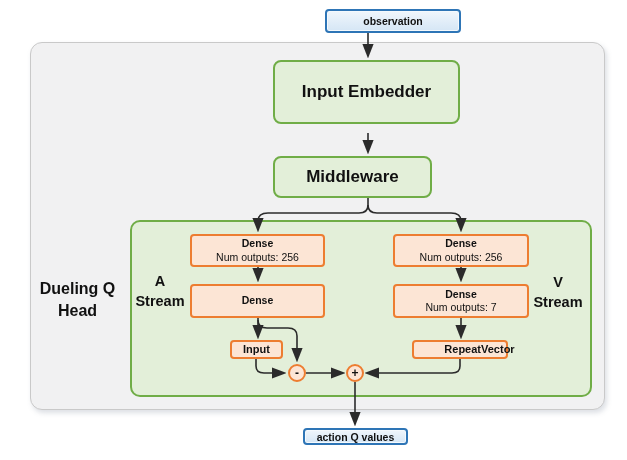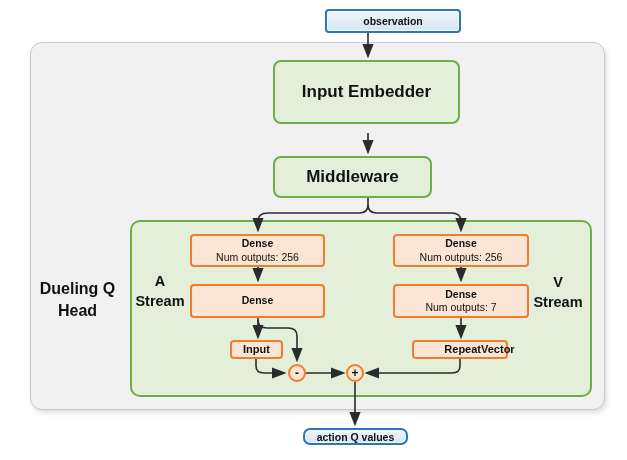--- a/index.html
+++ b/index.html
@@ -60,21 +60,21 @@
   #input-embedder     { left:273px; top:60px;  width:187px; height:64px; }
   #middleware         { left:273px; top:156px; width:159px; height:42px; }
   #dense-a1           { left:190px; top:234px; width:135px; height:33px; }
   #dense-a2           { left:190px; top:284px; width:135px; height:34px; }
   #dense-v1           { left:393px; top:234px; width:136px; height:33px; }
   #dense-v2           { left:393px; top:284px; width:136px; height:34px; }
   #mean               { left:230px; top:340px; width:53px;  height:19px; font-size:11px; }
   #repeat-vector      { left:412px; top:340px; width:96px;  height:19px; font-size:11px;padding-left:39px; }
   #minus-op           { left:288px; top:364px; }
   #plus-op            { left:346px; top:364px; }
-  #action-q-values    { left:303px; top:428px; width:105px; height:17px;border-radius:7px; }
+  #action-q-values    { left:303px; top:428px; width:105px; height:17px; }
   #dueling-label      { left:21px;  top:278px; width:113px; }
   #a-stream-label     { left:132px; top:271px; width:56px; }
   #v-stream-label     { left:528px; top:272px; width:60px; }
 </style>
 </head>
 <body>
 
 <div class="abs panel-gray"></div>
 
 <div class="abs panel-green"></div>

